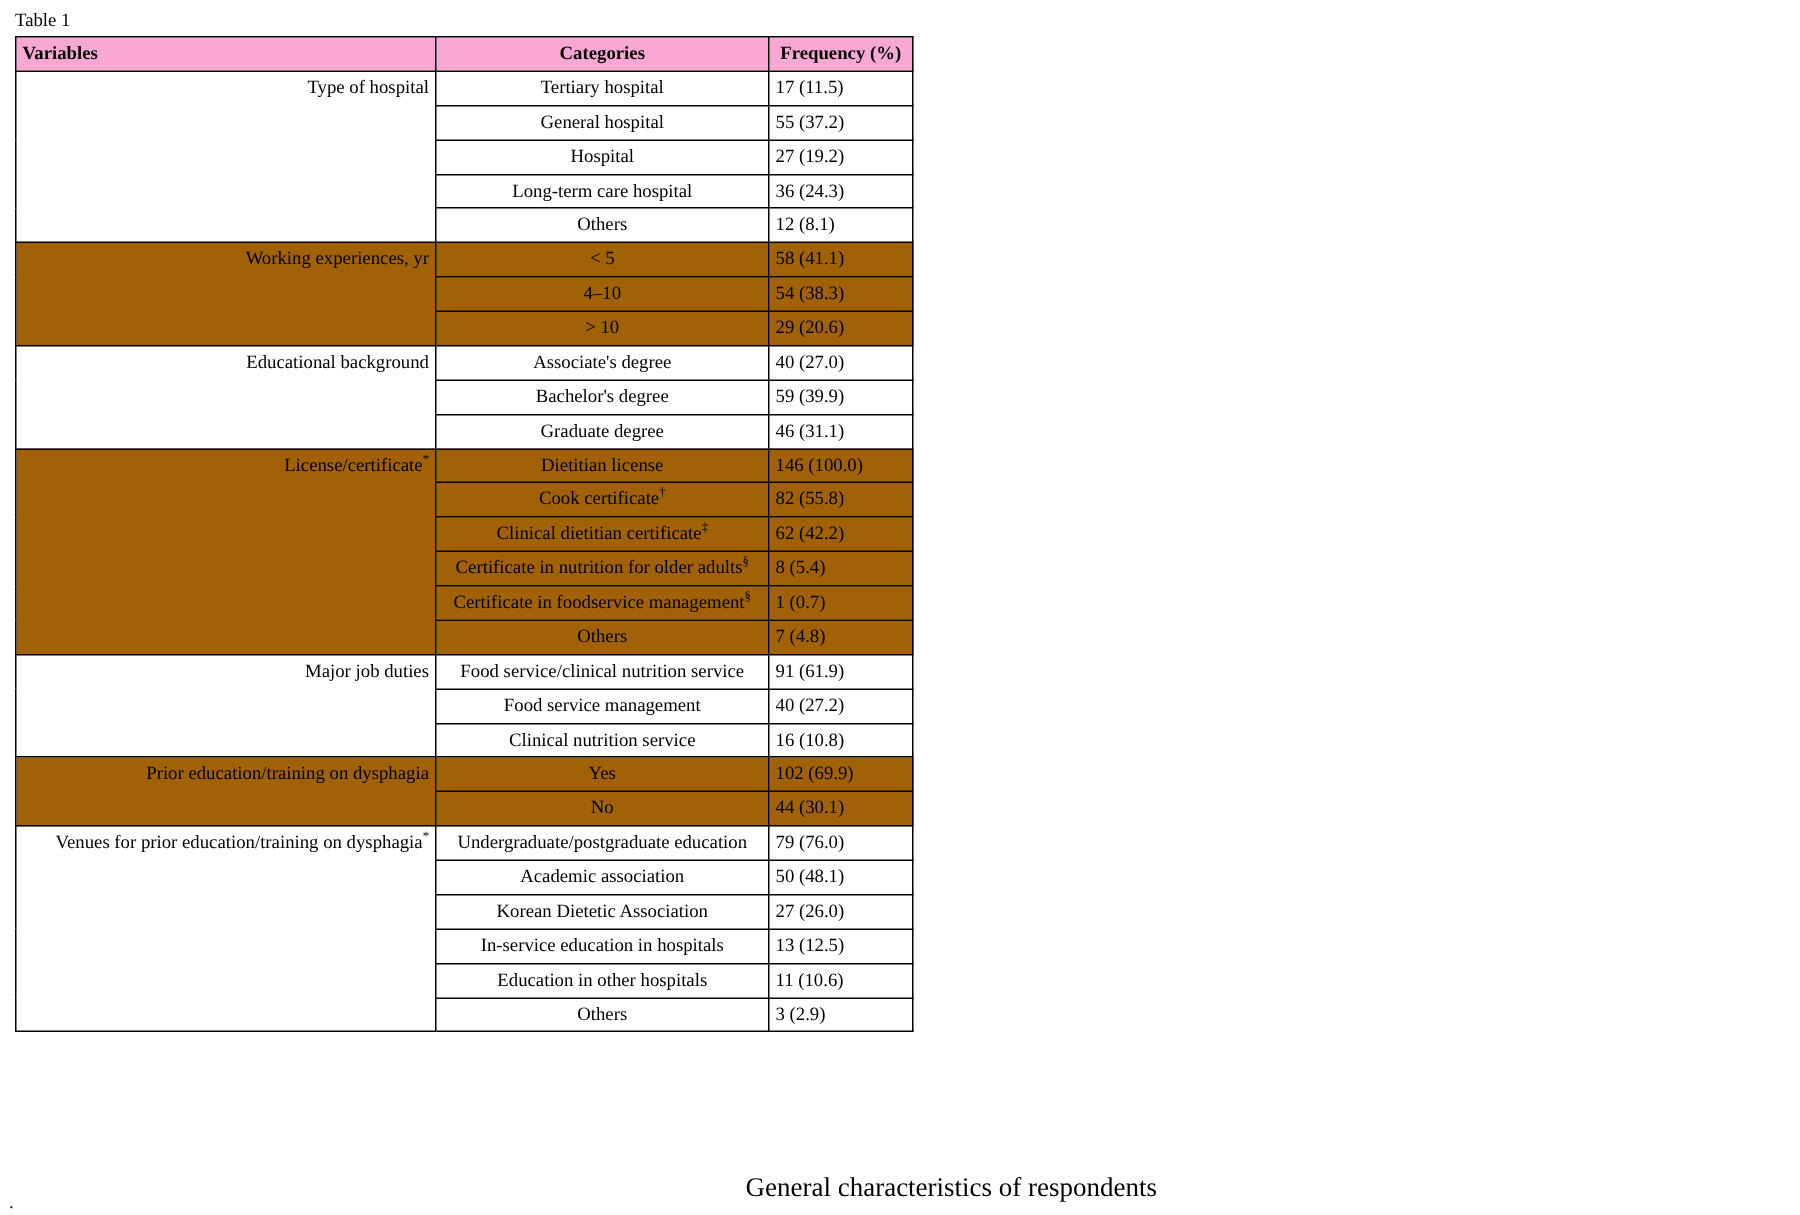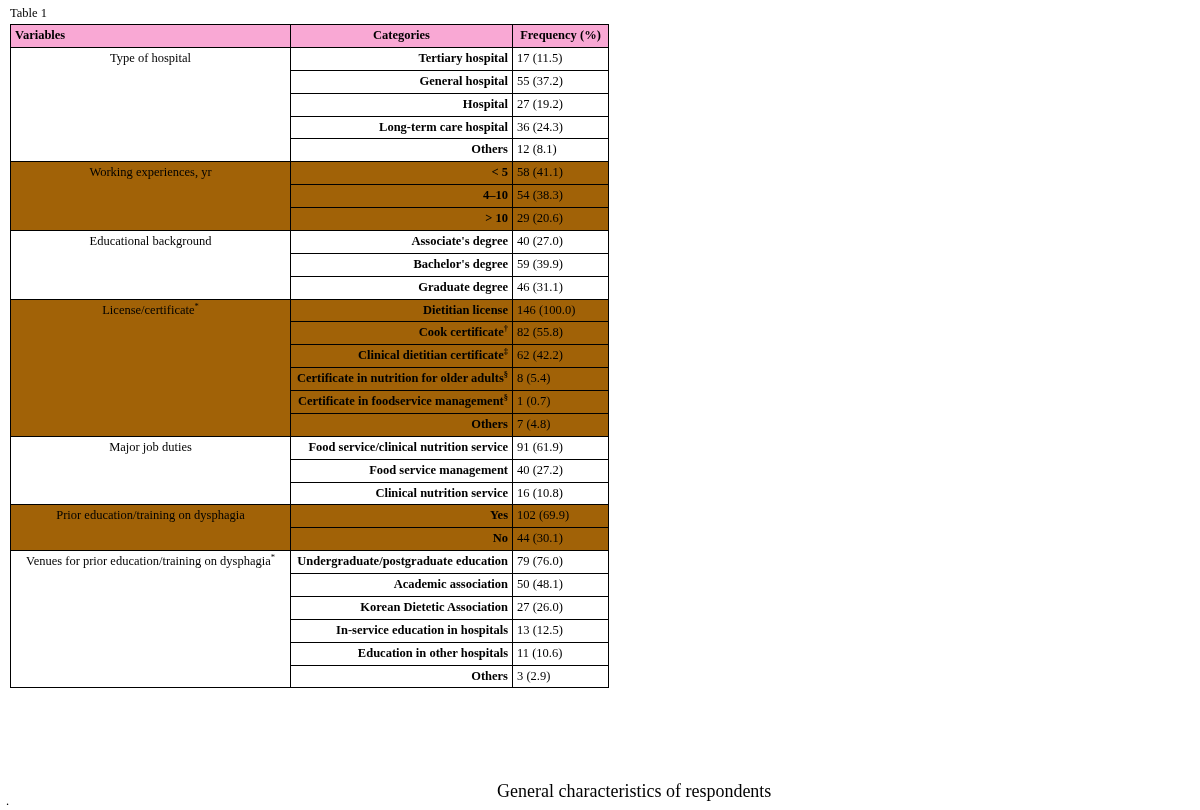--- a/index.html
+++ b/index.html
@@ -55,26 +55,25 @@
     background: #f9a8d4;
     text-align: center;
     font-weight: bold;
     vertical-align: middle;
     height: 24px;
   }
   thead th.var-head {
     text-align: left;
   }
   td.var-cell {
+    text-align: right;
+    vertical-align: top;
+  }
+  td.cat-cell {
     text-align: center;
-    vertical-align: top;
-  }
-  td.cat-cell {
-    text-align: right;
-    font-weight: bold;
   }
   td.freq-cell {
     text-align: left;
   }
   tr.shaded td {
     background: #a16207;
   }
   tr.plain td {
     background: #ffffff;
   }

